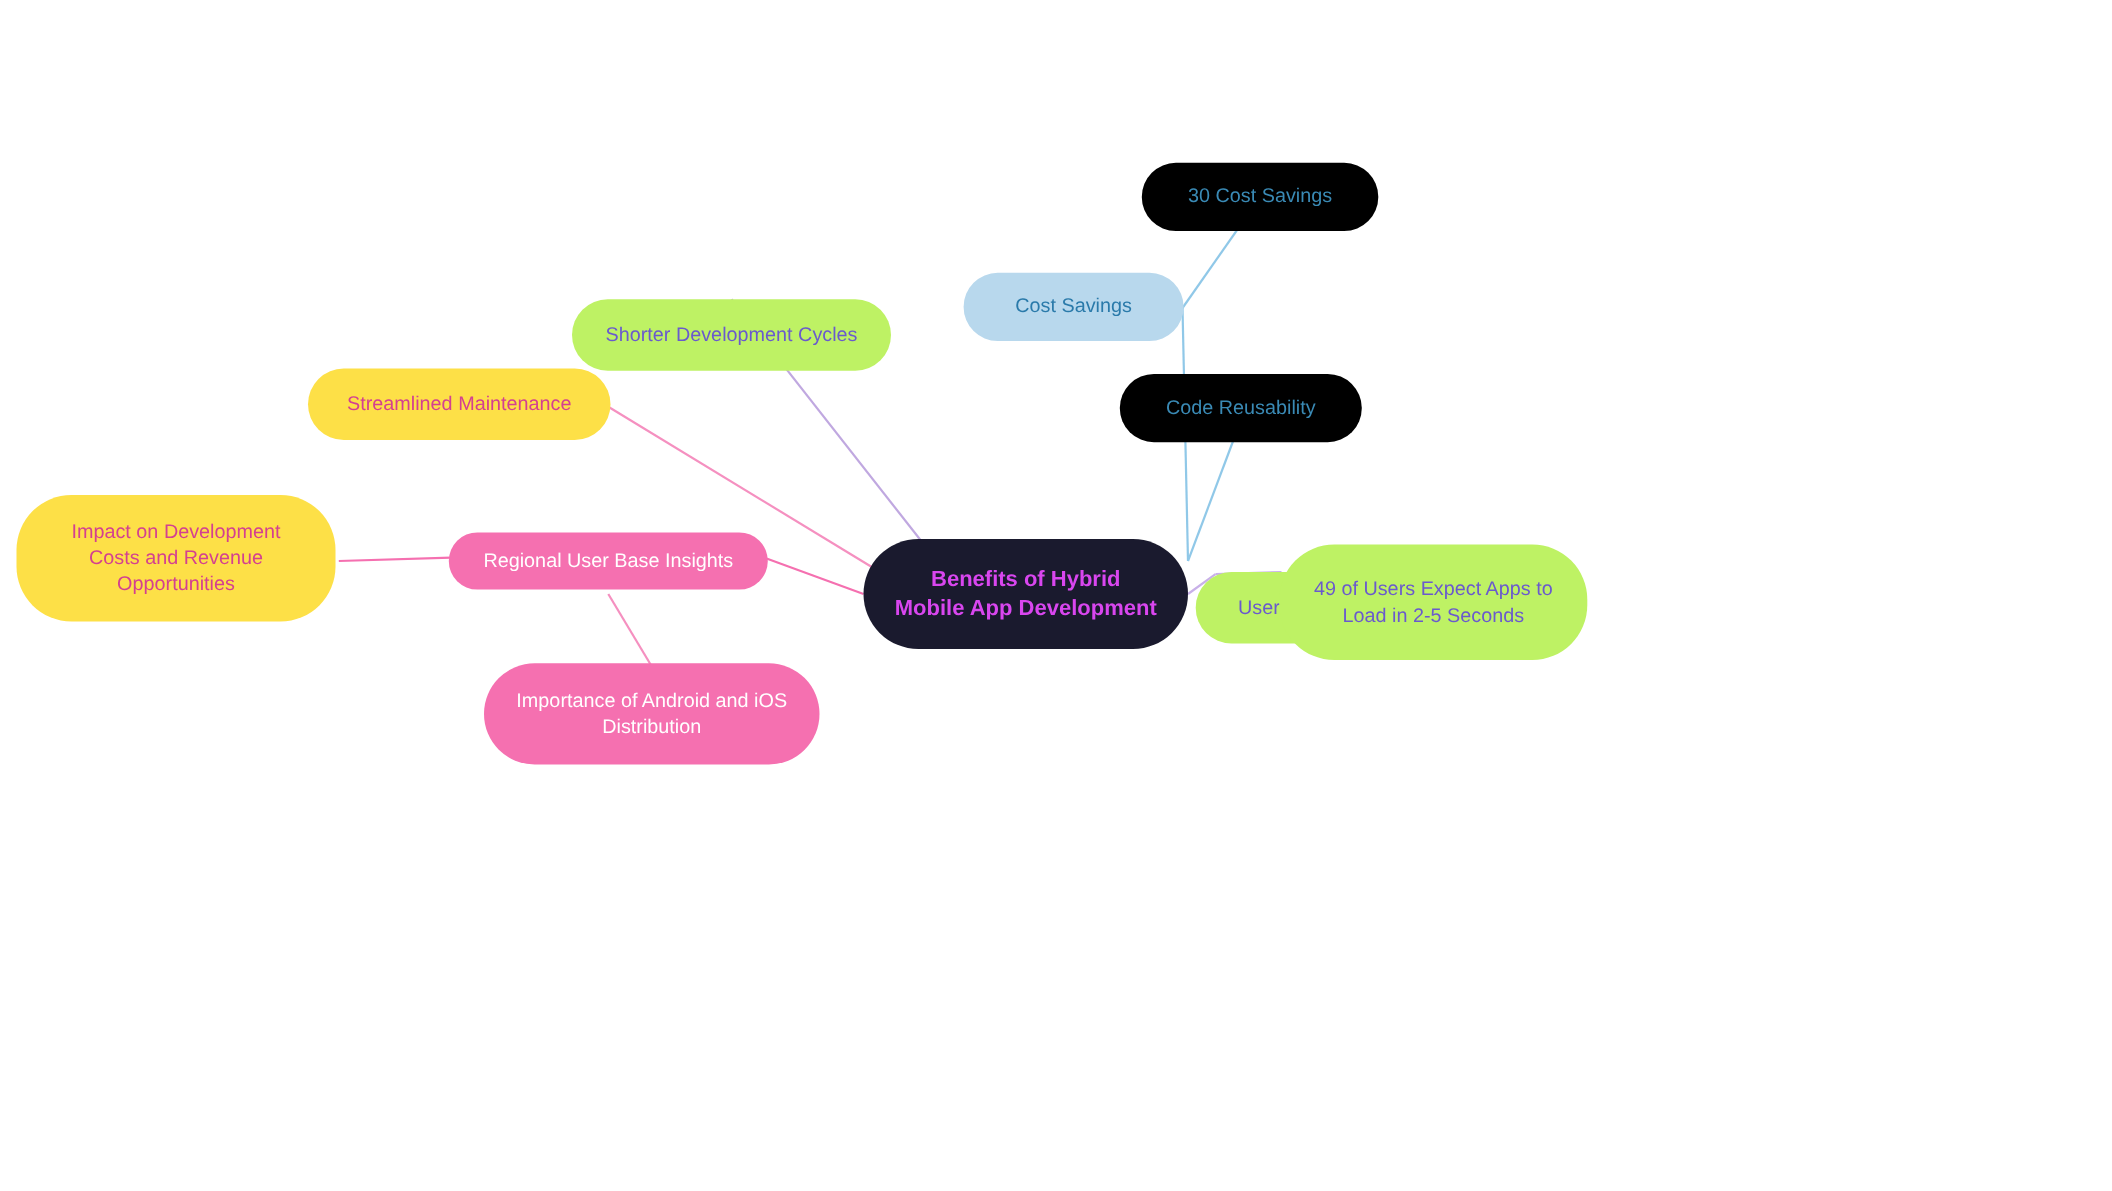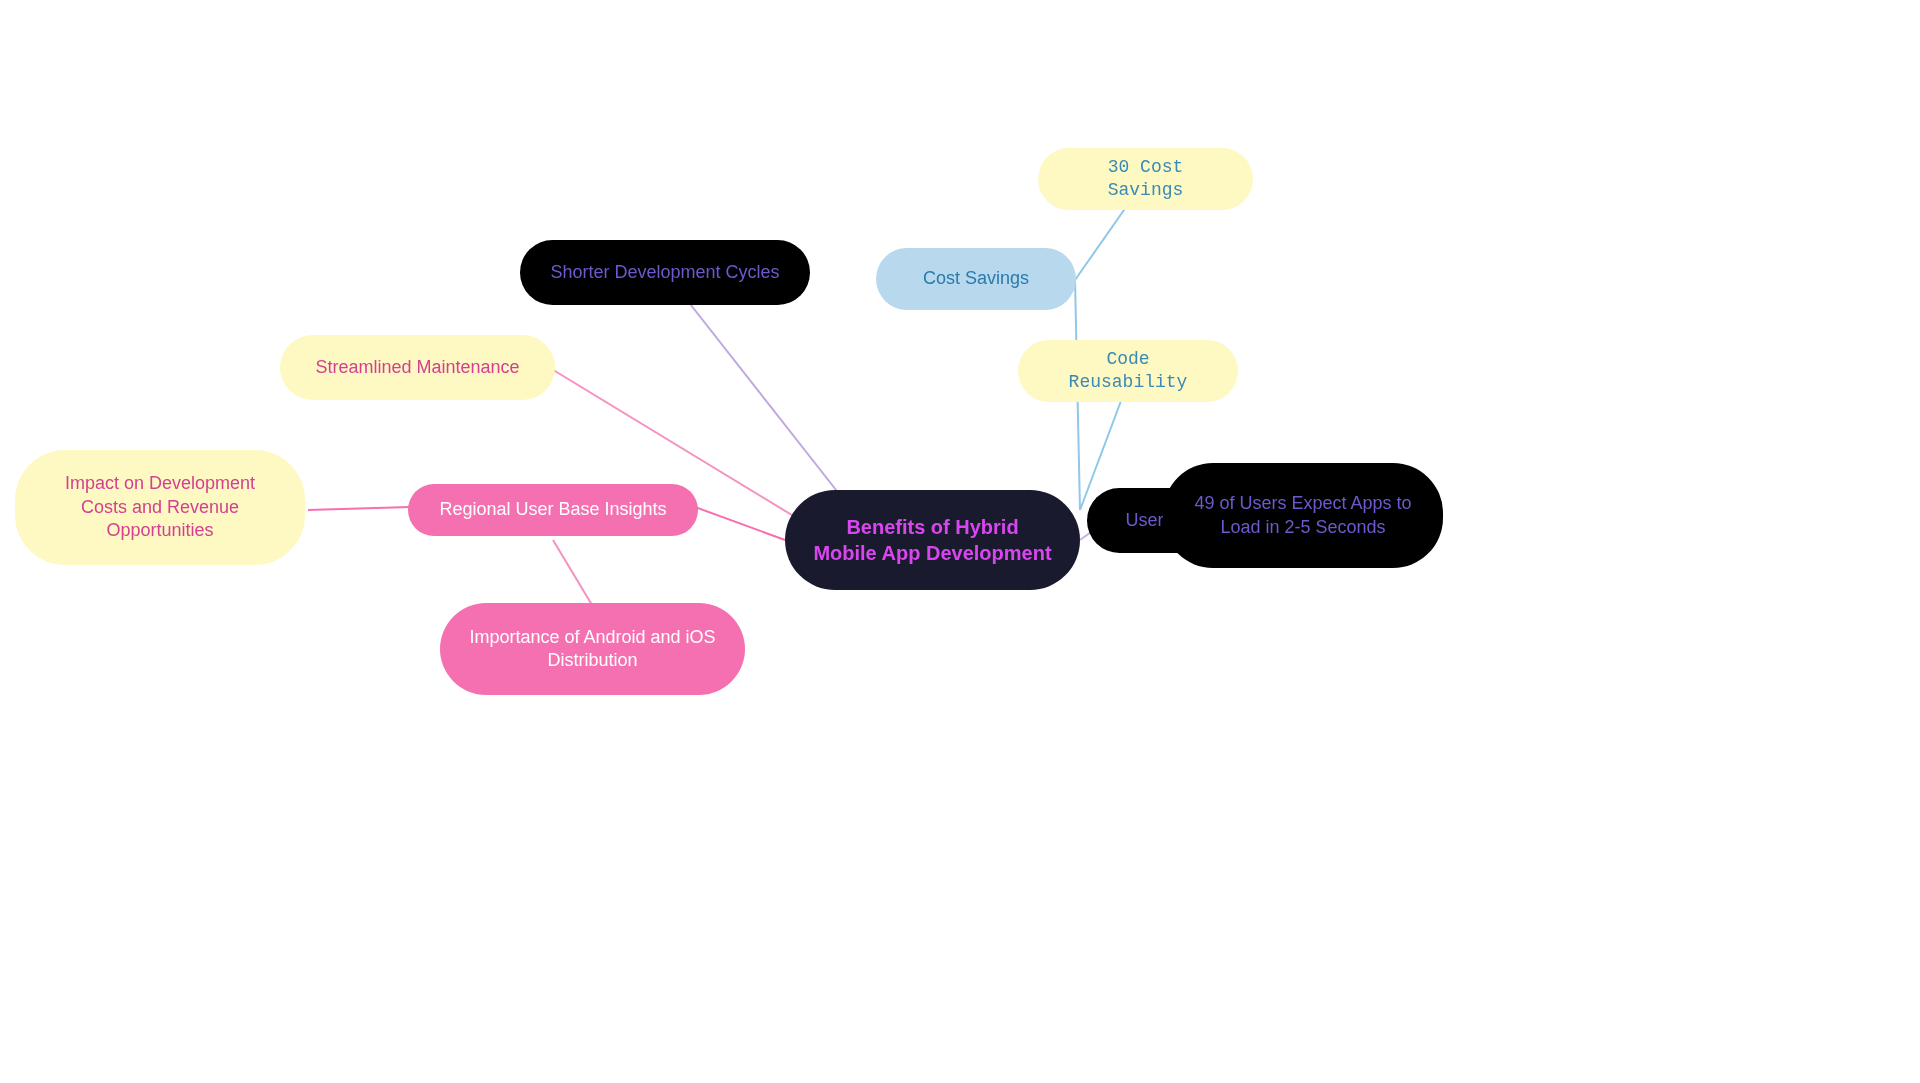--- a/index.html
+++ b/index.html
@@ -35,37 +35,37 @@
     .node-center {
       background: #1a1a2e;
       color: #d946ef;
       font-size: 20px;
       font-weight: 600;
       border-radius: 50px;
       width: 290px;
       height: 100px;
     }
     .node-blue-light {
-      background: #fef9c3;
+      background: #000000;
       color: #3a8ab5;
       border-radius: 50px;
-      font-family: Liberation Mono, monospace;
     }
     .node-blue-medium {
       background: #b8d8ed;
       color: #2a7aaa;
       border-radius: 50px;
     }
     .node-purple-light {
-      background: #000000;
+      background: #bef264;
       color: #6a5acd;
       border-radius: 50px;
+      margin-top: 32px;
     }
     .node-pink-light {
-      background: #fef9c3;
+      background: #fde047;
       color: #d44090;
       border-radius: 50px;
     }
     .node-pink-medium {
       background: #f570b0;
       color: #ffffff;
       border-radius: 50px;
     }
   </style>
 </head>

